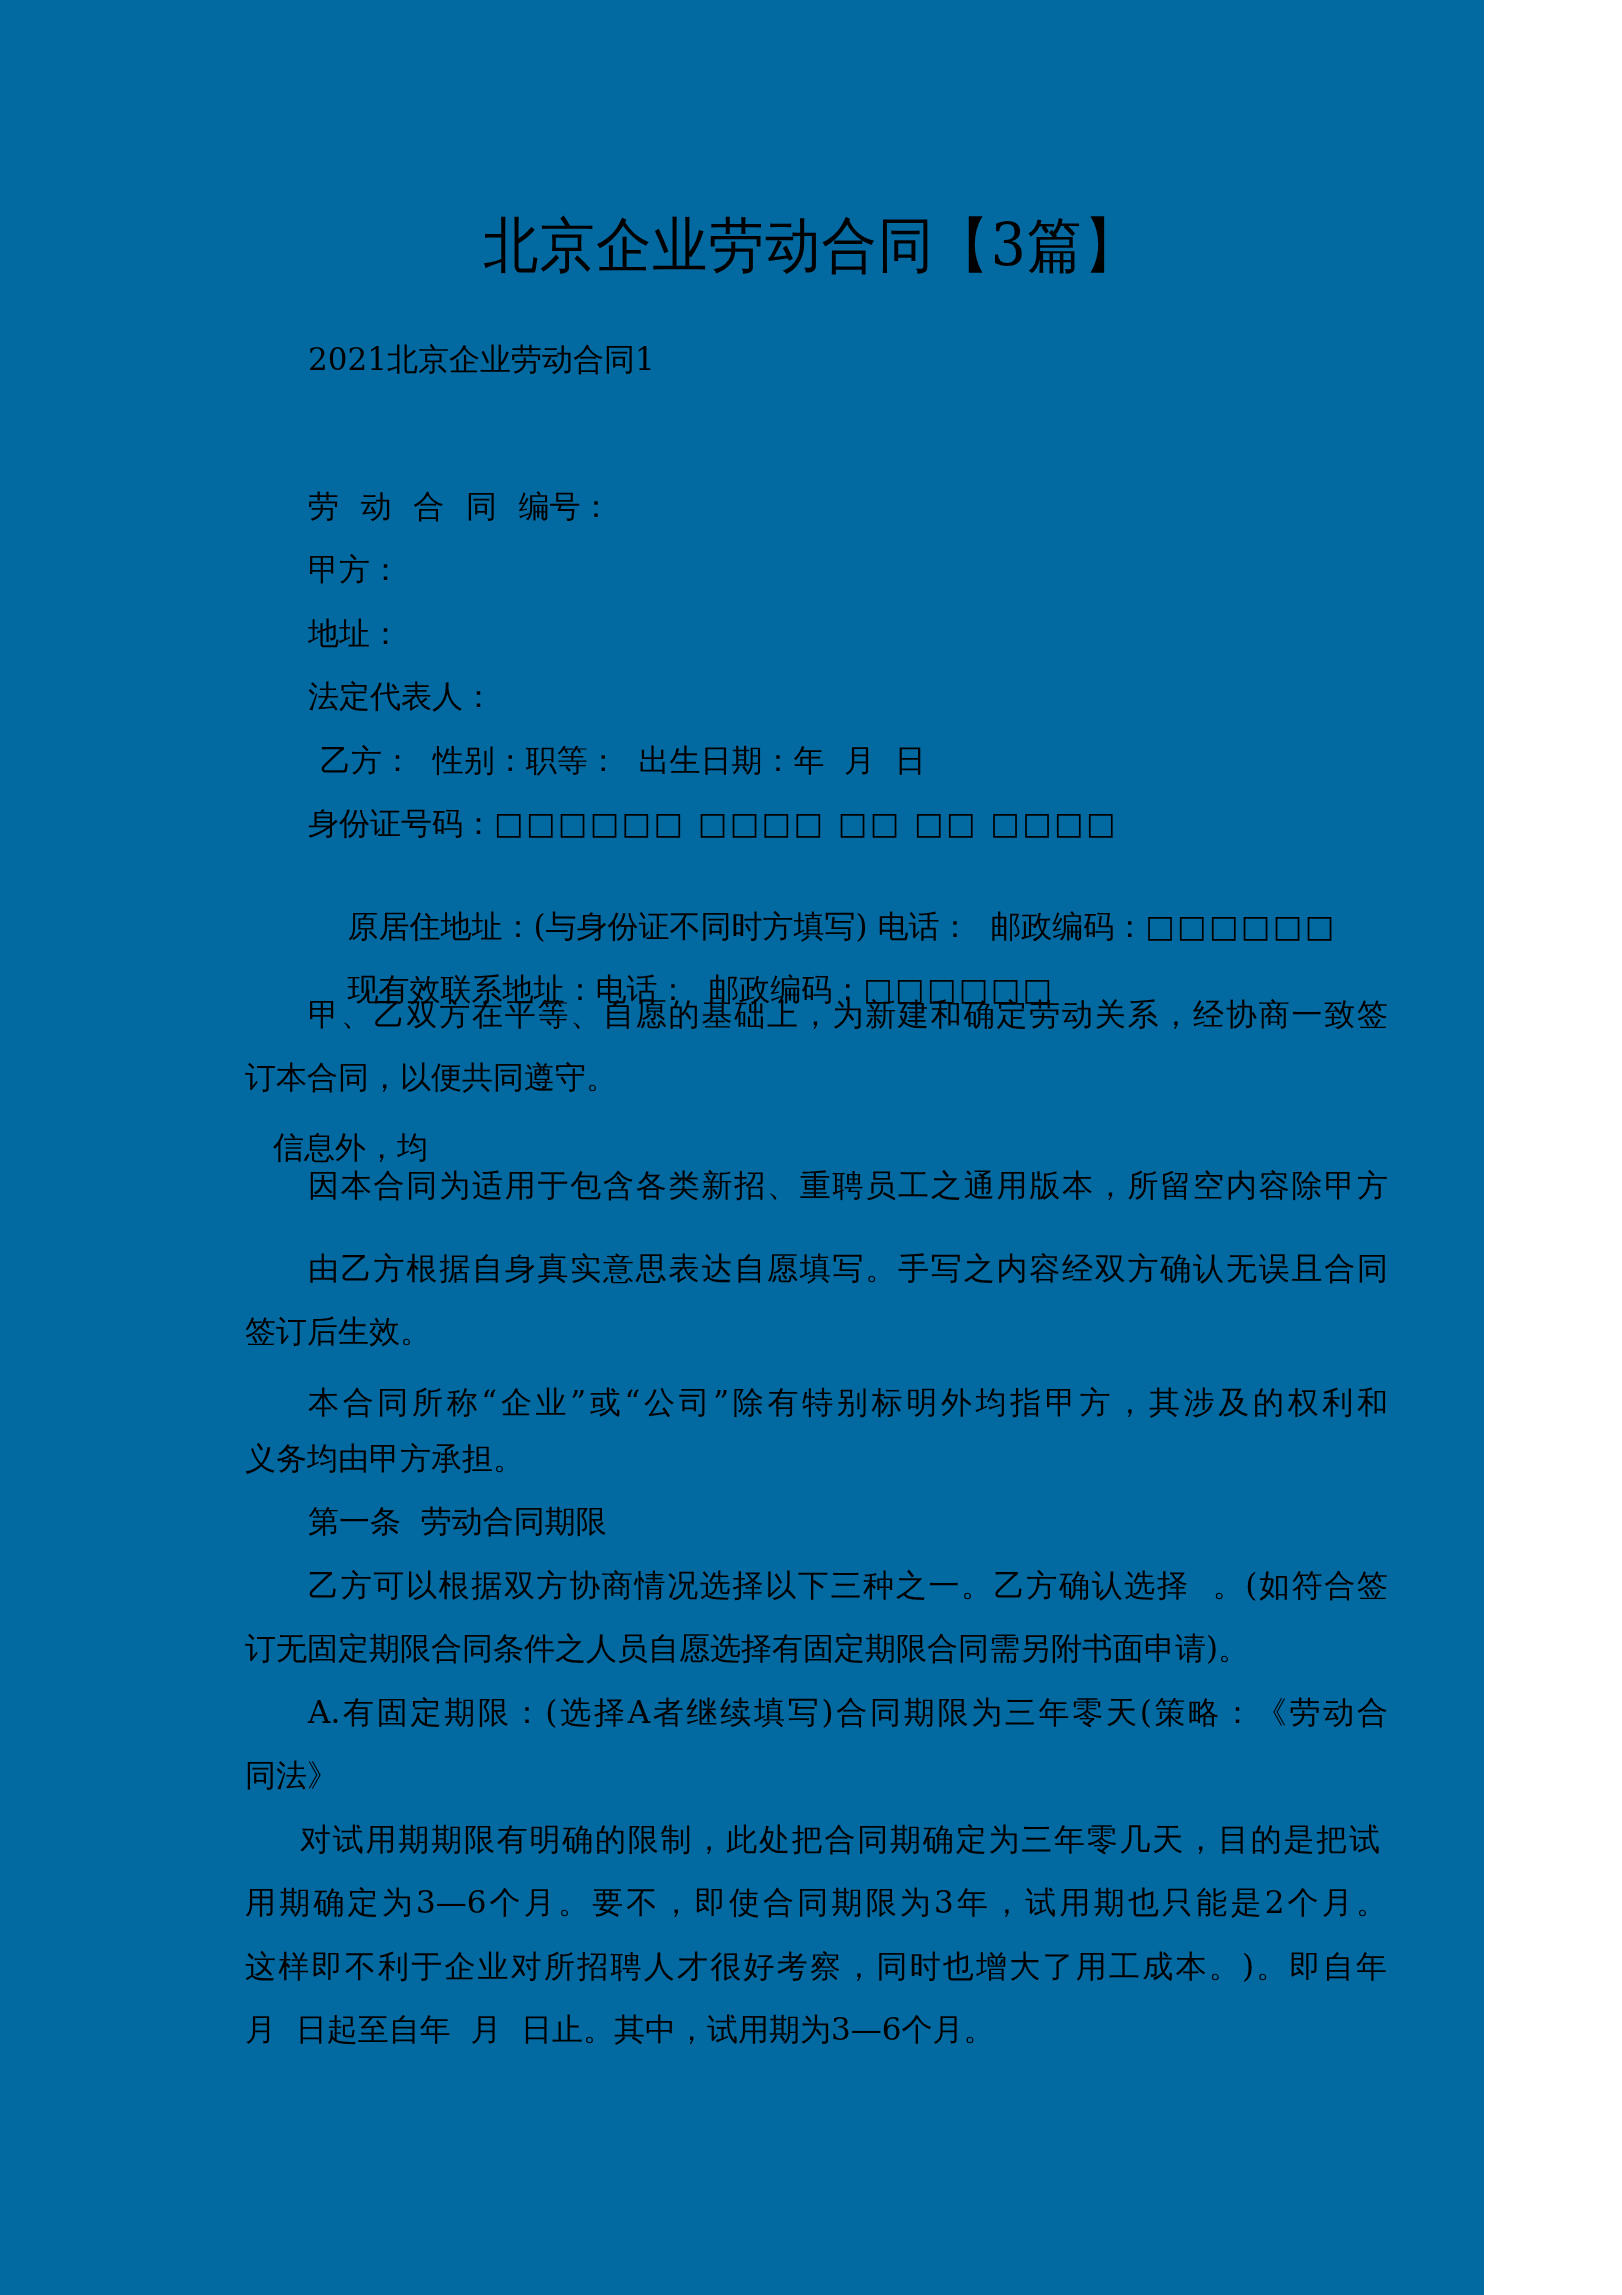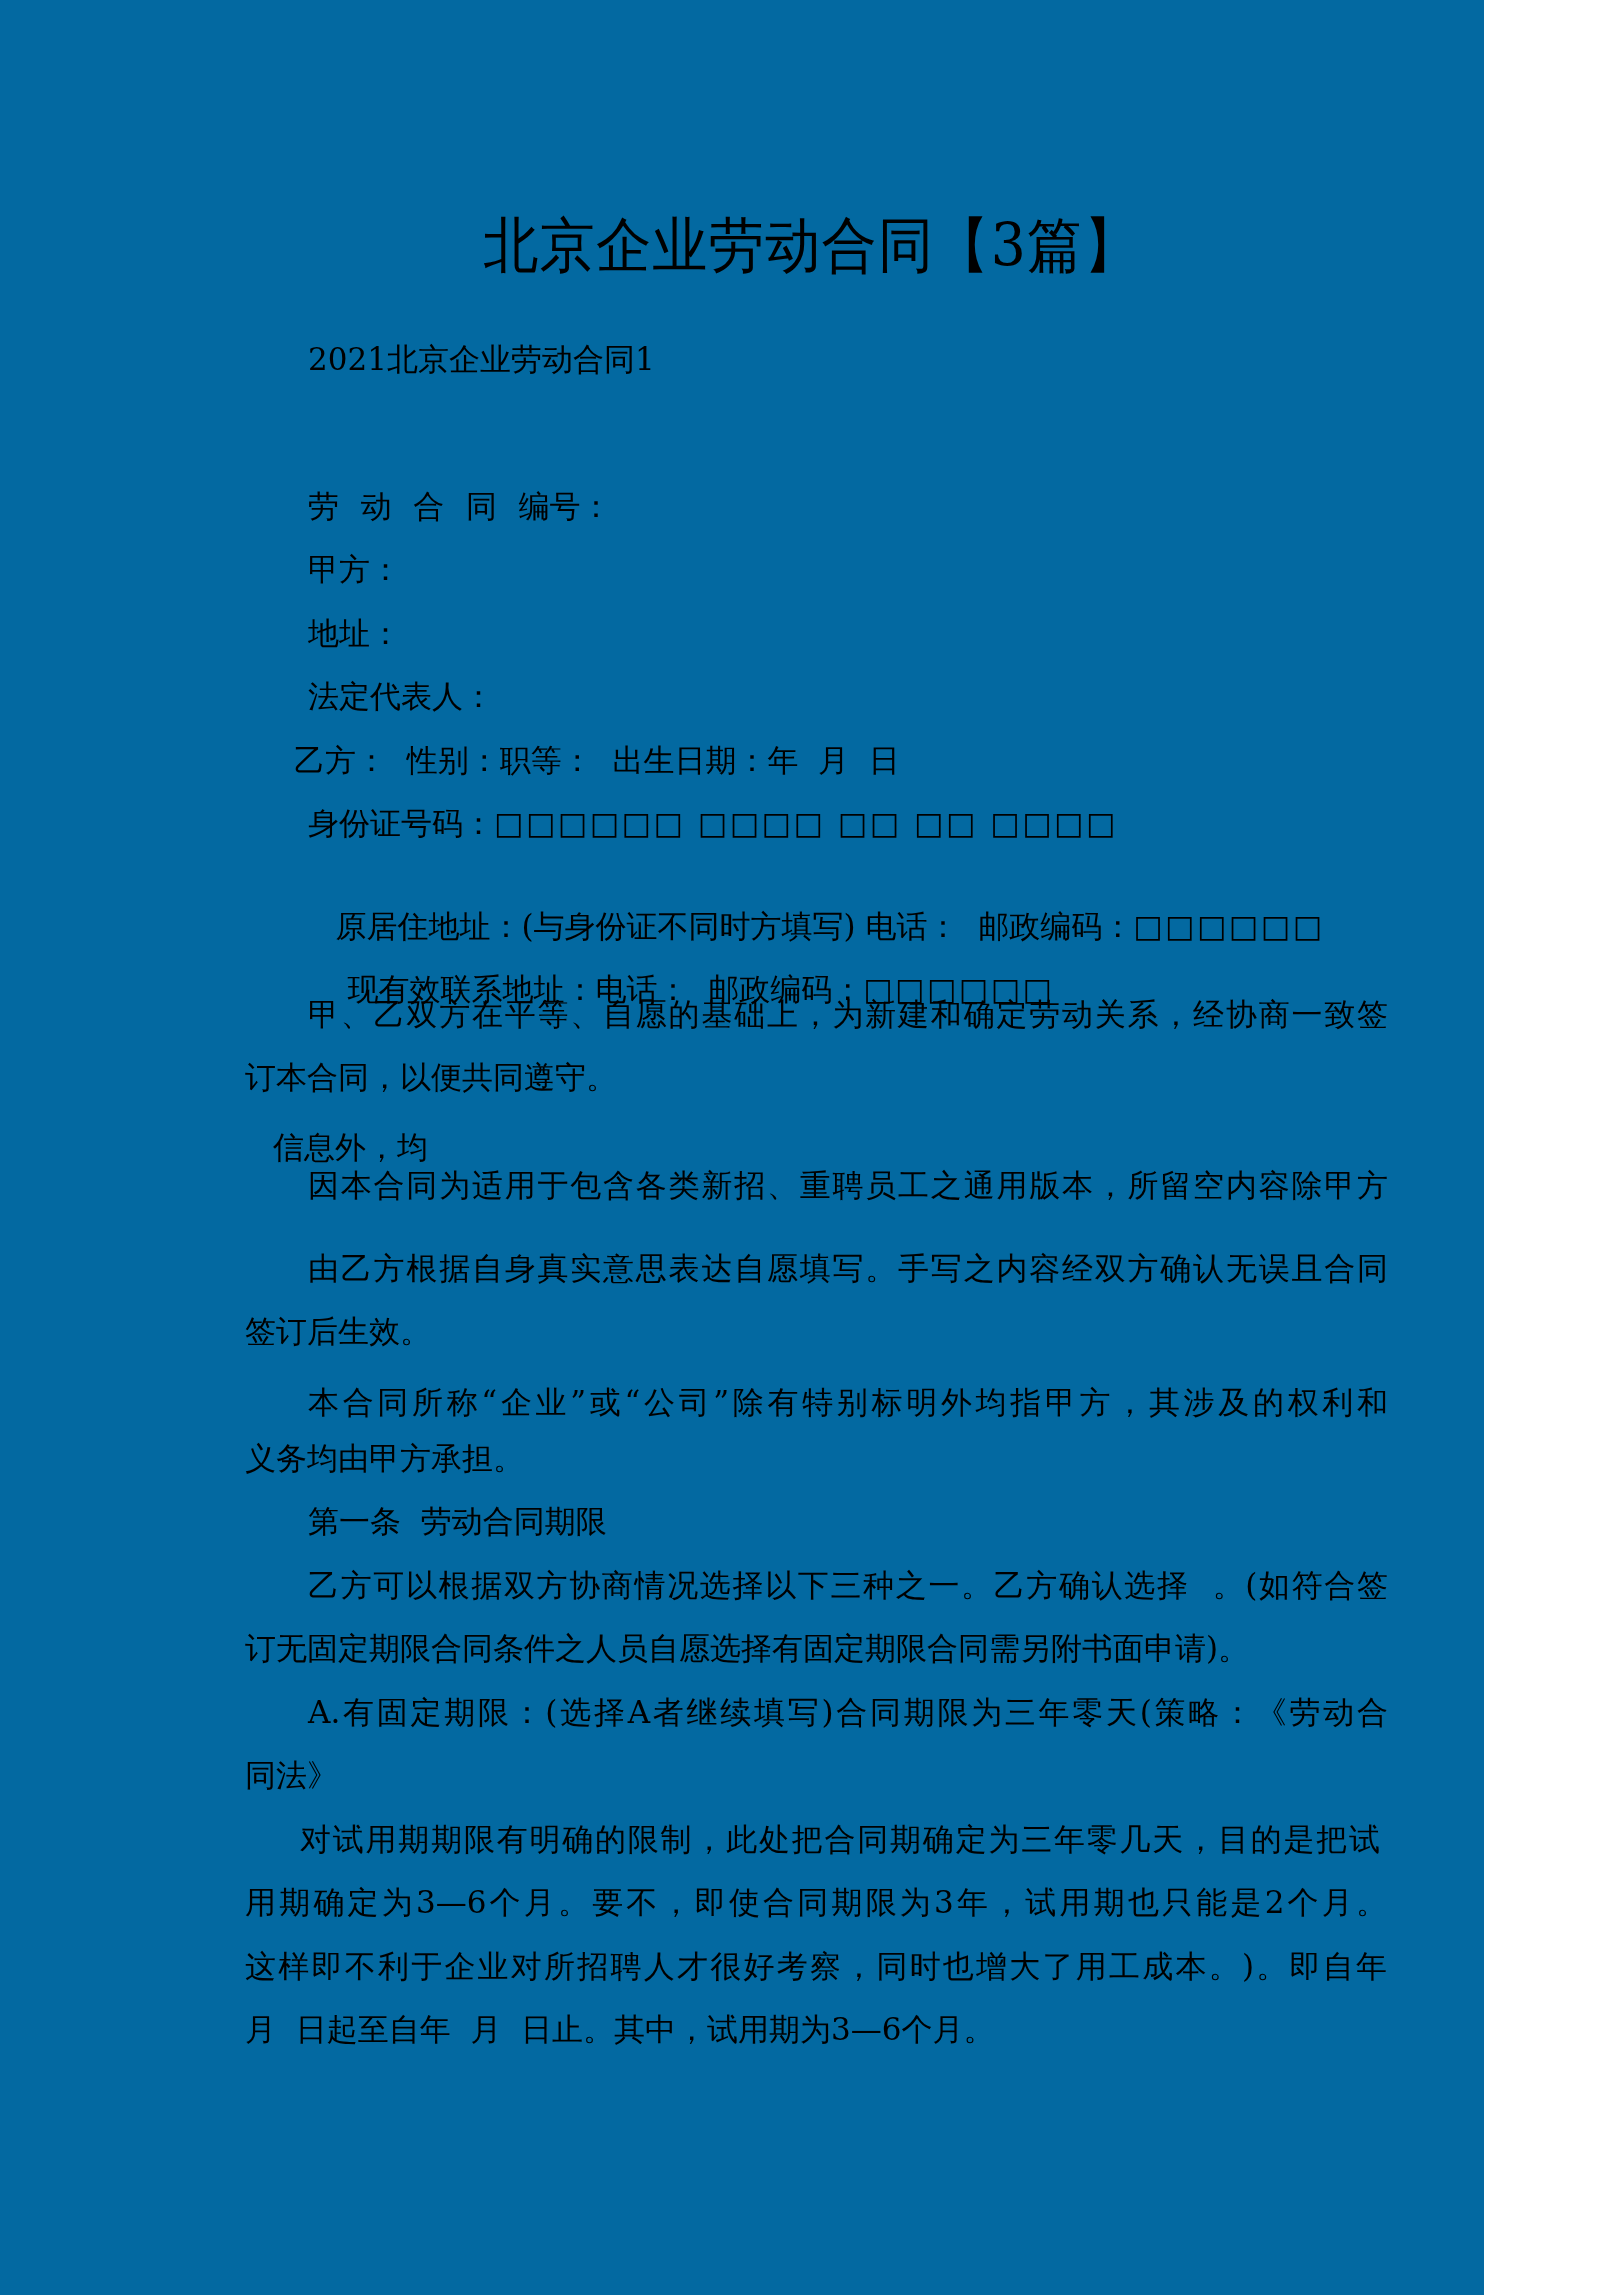--- a/index.html
+++ b/index.html
@@ -60,27 +60,27 @@
 <div class="page">
 
   <div class="title">北京企业劳动合同【3篇】</div>
 
   <div class="line" style="left:308px; top:340px;">2021北京企业劳动合同1</div>
 
   <div class="line spaced" style="left:308px; top:487px;">劳 动 合 同 编号：</div>
   <div class="line" style="left:308px; top:550px;">甲方：</div>
   <div class="line" style="left:308px; top:614px;">地址：</div>
   <div class="line" style="left:308px; top:677px;">法定代表人：</div>
-  <div class="line" style="left:294px; top:741px; white-space:pre;">乙方：  性别：职等：  出生日期：年  月  日</div>
+  <div class="line" style="left:320px; top:741px; white-space:pre;">乙方：  性别：职等：  出生日期：年  月  日</div>
 
   <div class="line" style="left:308px; top:804px;">
     <span>身份证号码：</span><span class="boxes">□□□□□□ □□□□ □□ □□ □□□□</span>
   </div>
 
-  <div class="line" style="left:296px; top:868px; white-space:pre;">
+  <div class="line" style="left:308px; top:868px; white-space:pre;">
     <span>原居住地址：(与身份证不同时方填写) 电话：  邮政编码：</span><span class="boxes">□□□□□□</span>
   </div>
 
   <div class="line" style="left:308px; top:931px; white-space:pre;">
     <span>现有效联系地址：电话：  邮政编码：</span><span class="boxes">□□□□□□</span>
   </div>
 
   <div class="line justify" style="left:308px; top:995px; width:1080px;">甲、乙双方在平等、自愿的基础上，为新建和确定劳动关系，经协商一致签</div>
   <div class="line" style="left:245px; top:1058px;">订本合同，以便共同遵守。</div>
 

